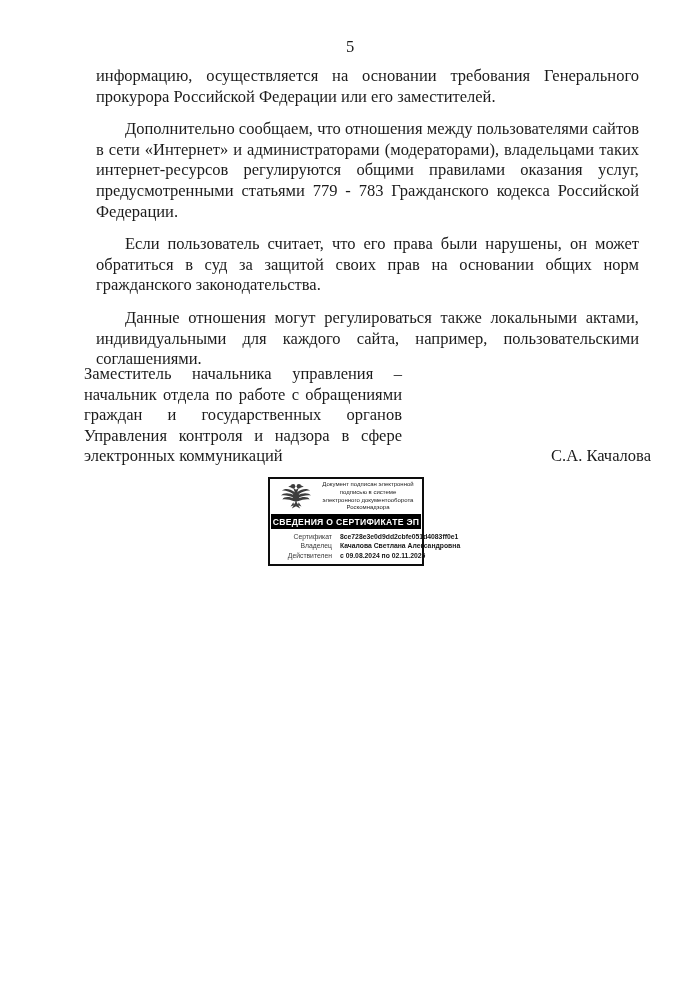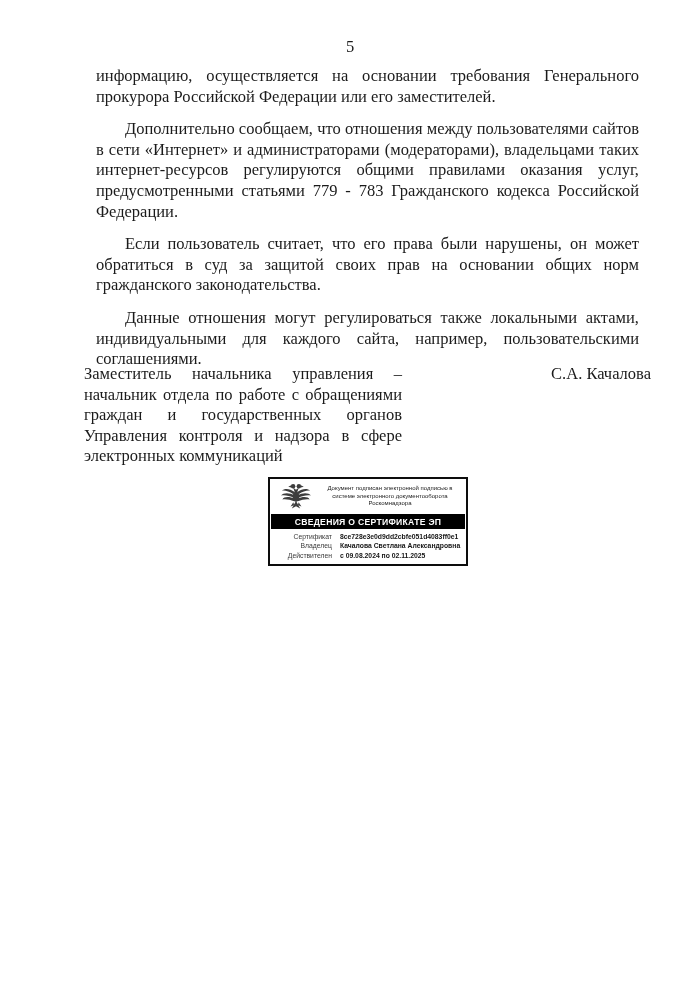--- a/index.html
+++ b/index.html
@@ -28,29 +28,30 @@
     text-align: justify;
   }
   .body-text p { margin: 12px; }
   .body-text p.indent { text-indent: 29px; }
   .signature-block {
     position: absolute;
     top: 364px; left: 84px;
     width: 567px;
     display: flex;
     justify-content: space-between;
+    align-items: flex-end;
     font-size: 16.5px;
     line-height: 20.6px;
   }
   .sig-position { width: 318px; text-align: justify; }
   .sig-name { white-space: nowrap; padding-left: 10px; }
   .stamp {
     position: absolute;
     left: 268px; top: 477px;
-    width: 200px;
+    width: 156px;
     box-sizing: border-box;
     border: 2px solid #0d0d0d;
     background: #ffffff;
     font-family: "Liberation Sans", sans-serif;
   }
   .stamp-top {
     display: flex;
     align-items: center;
     height: 33px;
     padding: 1px 2px;

